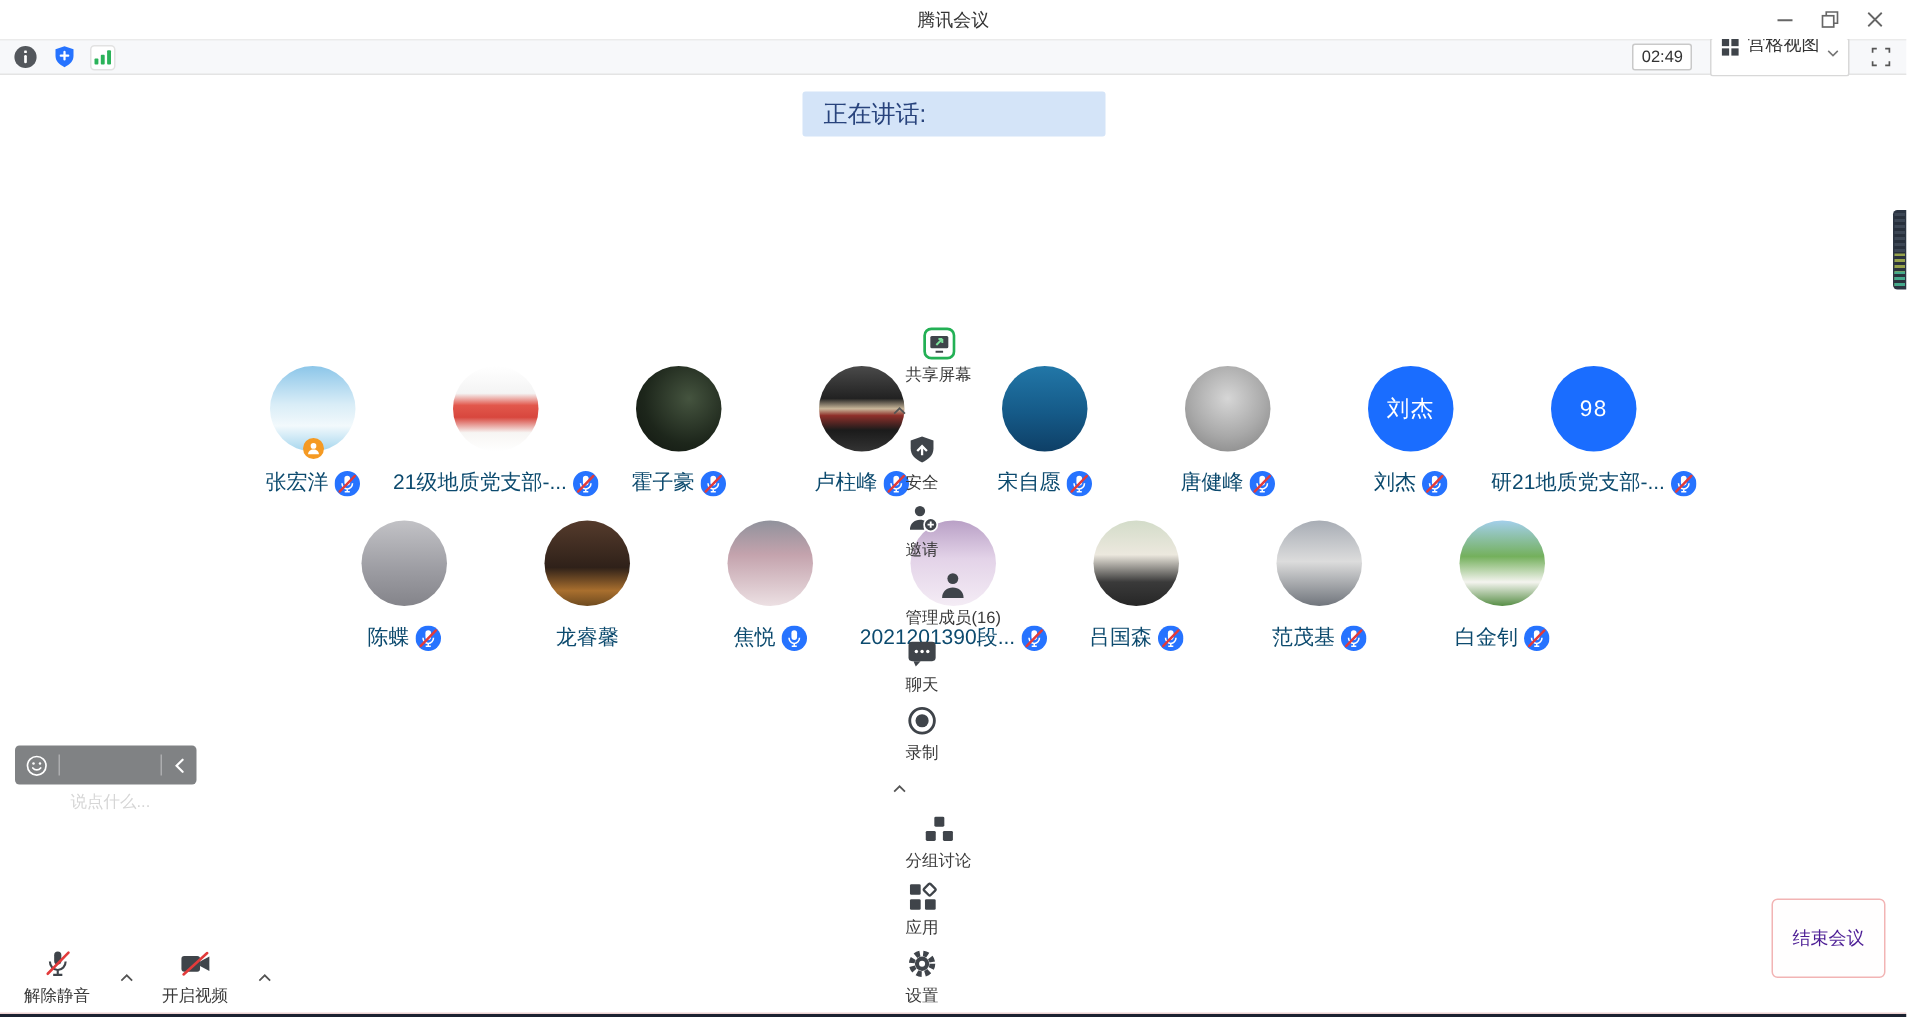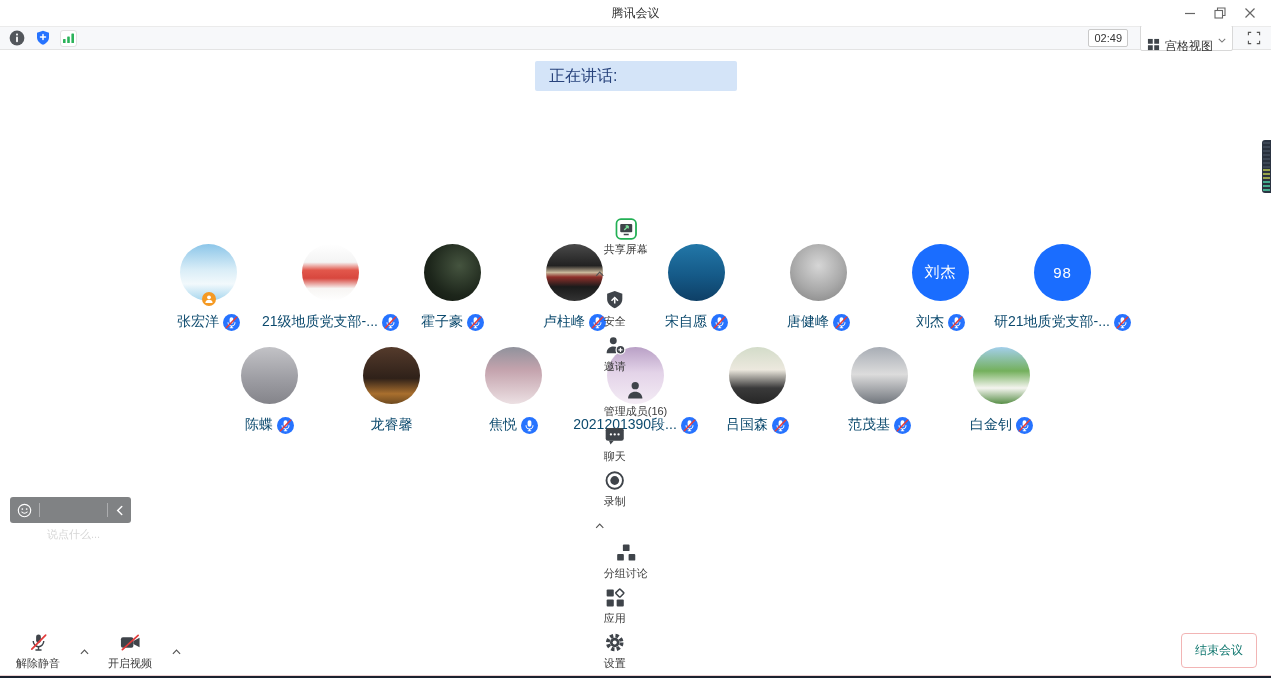--- a/index.html
+++ b/index.html
@@ -13,21 +13,21 @@
   .win-btn { width:30px; height:26px; display:flex; align-items:center; justify-content:center; cursor:default; }
   .win-btn svg { width:12px; height:12px; }
 
   
   .topbar { height:24px; background:#f7f8fa; border-top:1px solid #ebebeb; border-bottom:1px solid #e4e4e4; display:flex; align-items:center; padding:0 8px; }
   .topbar-left { display:flex; align-items:center; gap:9px; }
   .chip { width:17px; height:17px; display:flex; align-items:center; justify-content:center; border-radius:3px; }
   .chip.boxed { background:#fff; border:1px solid #e2e2e2; }
   .topbar-right { margin-left:auto; display:flex; align-items:center; gap:12px; }
   .timer-box { border:1px solid #c9c9c9; background:#fff; border-radius:2px; font-size:11px; color:#333; padding:1px 5px; line-height:14px; }
-  .view-btn { display:flex; align-items:flex-start; gap:5px; border:1px solid #d8d8d8; background:#fff; border-radius:2px; padding:12px 6px; font-size:12px; color:#333; height:19px; }
+  .view-btn { display:flex; align-items:flex-end; gap:5px; border:1px solid #d8d8d8; background:#fff; border-radius:2px; padding:12px 6px; font-size:12px; color:#333; height:19px; }
   .fs-btn { width:18px; height:18px; display:flex; align-items:center; justify-content:center; }
 
   
   .main { position:absolute; top:51px; left:0; right:0; bottom:46px; background:#fff; }
   .banner { position:absolute; left:535px; top:10px; width:202px; height:30px; background:#d4e4f8; border-radius:2px; display:flex; align-items:center; padding-left:14px; font-size:16px; color:#28437c; }
 
   .prow { position:absolute; left:0; right:0; display:flex; justify-content:center; }
   .prow.r1 { top:193px; }
   .prow.r2 { top:296px; }
   .tile { width:122px; display:flex; flex-direction:column; align-items:center; }
@@ -52,21 +52,21 @@
   .chat-pill svg { display:block; }
 
   
   .bottombar { position:absolute; left:0; right:0; bottom:2px; height:44px; background:#fff; }
   .ctl-group-left { position:absolute; left:8px; bottom:5px; display:flex; align-items:center; gap:12px; }
   .ctl-group-center { position:absolute; left:50%; transform:translateX(-50%); bottom:5px; display:flex; align-items:flex-start; gap:6px;flex-direction:column; }
   .ctl { display:flex; flex-direction:column; align-items:center; gap:3px; padding:0 8px; cursor:default; }
   .ctl .ic { height:21px; display:flex; align-items:center; justify-content:center; }
   .ctl .lbl { font-size:11px; color:#3a3a3a; white-space:nowrap; }
   .caret-up { width:12px; height:21px; display:flex; align-items:center; justify-content:center; margin:0 -2px; }
-  .end-btn { position:absolute; right:14px; bottom:8px; border:1px solid #f2b4b4; color:#0f766e; background:#fffefe; font-size:12px; border-radius:4px; padding:8px 13px; font-family:inherit; }
+  .end-btn { position:absolute; right:14px; bottom:24px; border:1px solid #f2b4b4; color:#4c1d95; background:#fffefe; font-size:12px; border-radius:4px; padding:17px 13px; font-family:inherit; }
 
   .bottom-accent { position:absolute; left:0; right:0; bottom:2px; height:1px; background:#edd2d2; }
   .bottom-edge { position:absolute; left:0; right:0; bottom:0; height:2px; background:#1b2230; }
 </style>
 </head>
 <body>
 
 <div class="titlebar">
   <span class="title">腾讯会议</span>
   <div class="win-controls">

